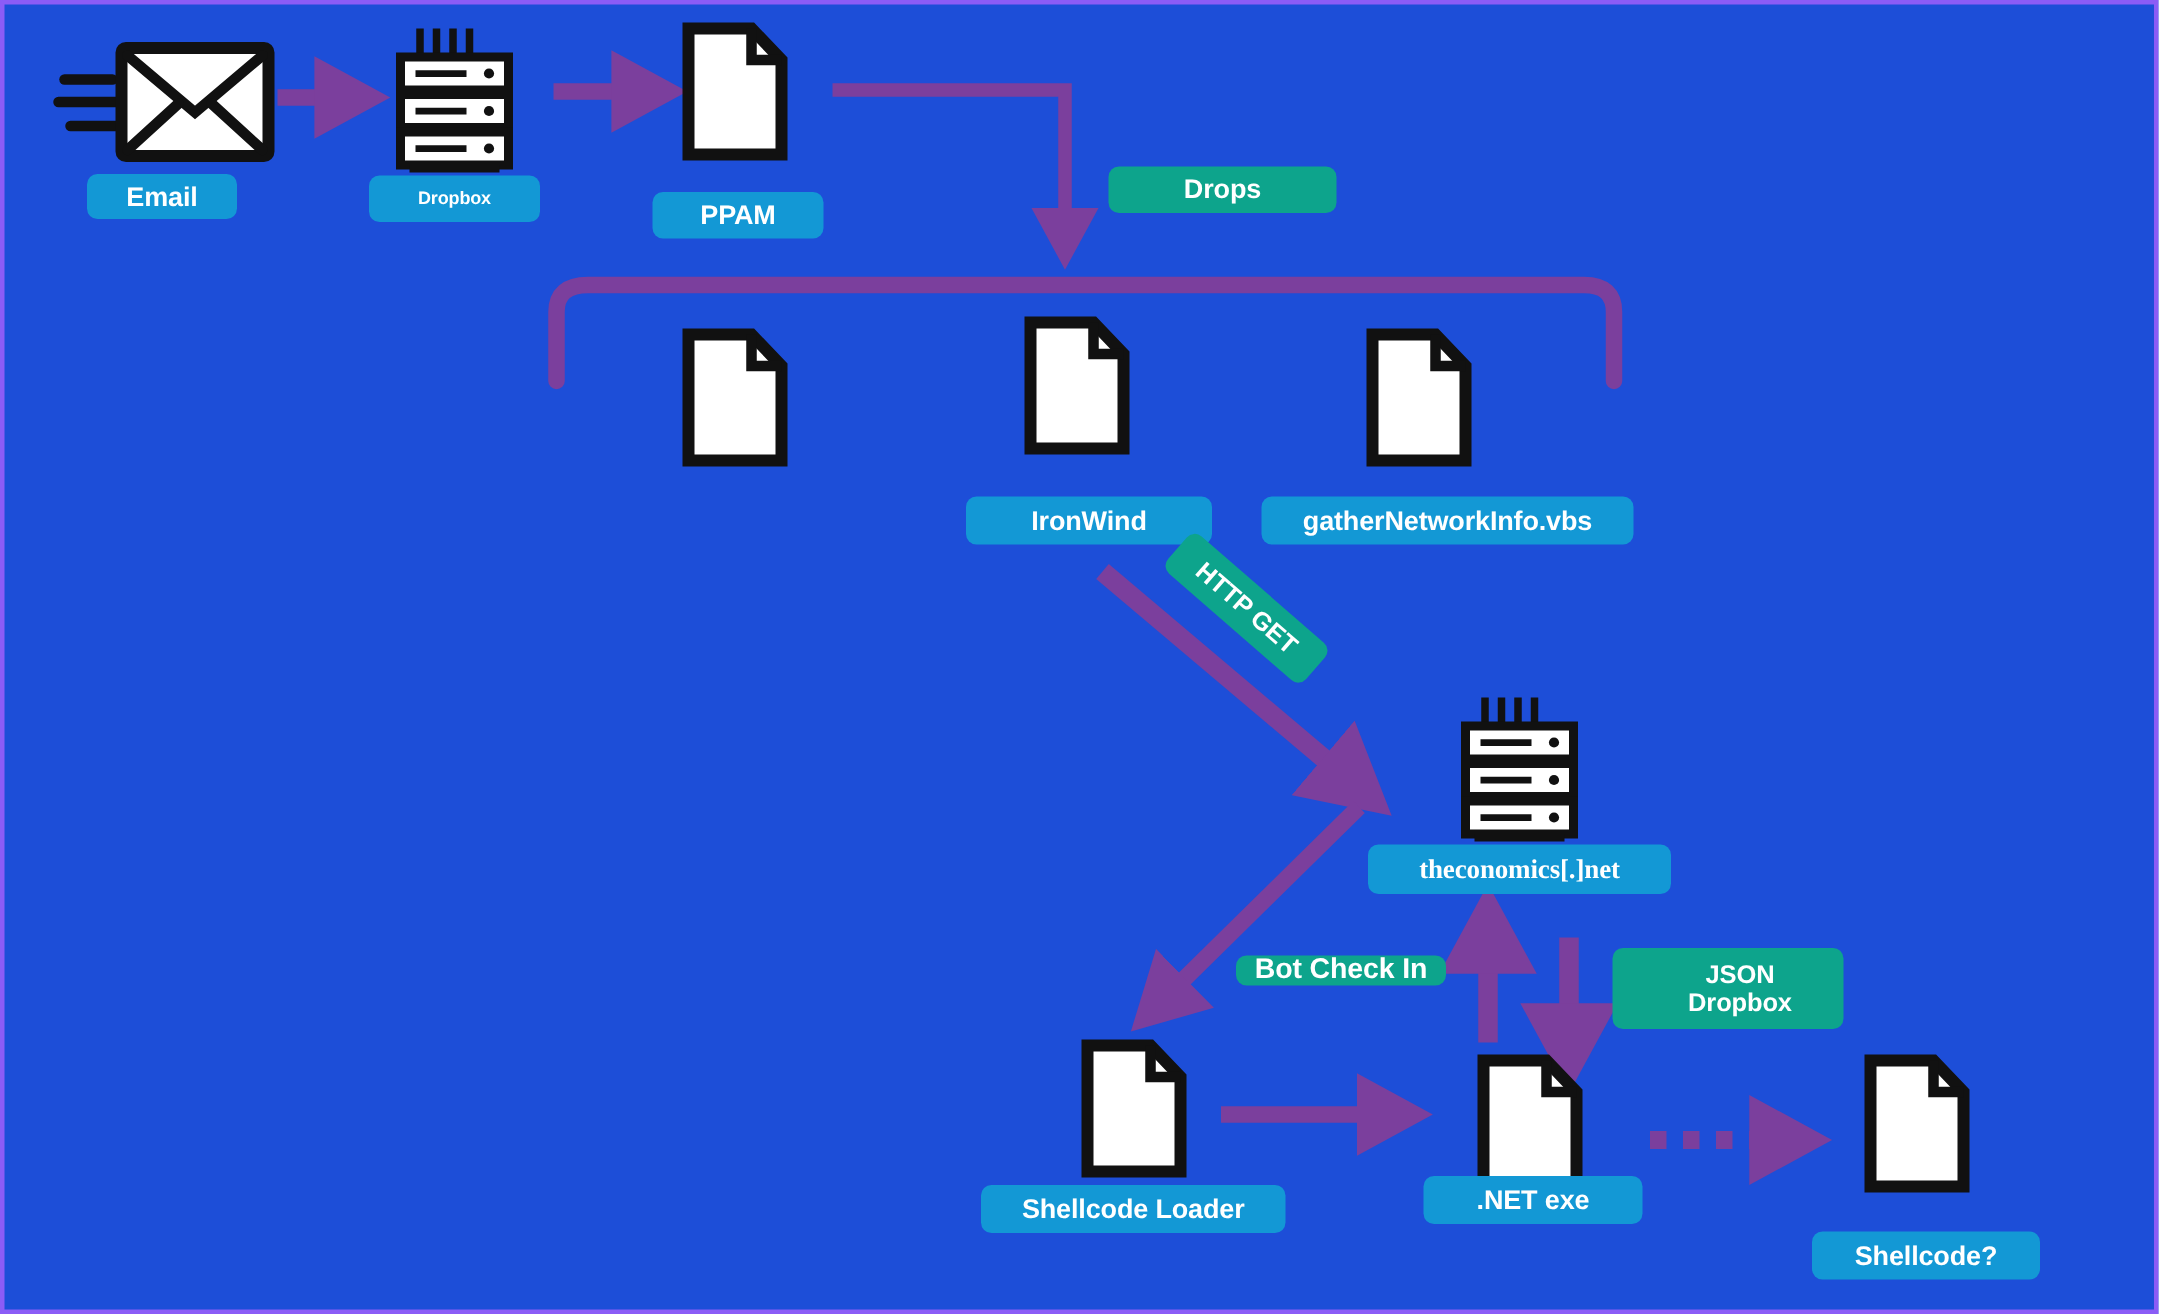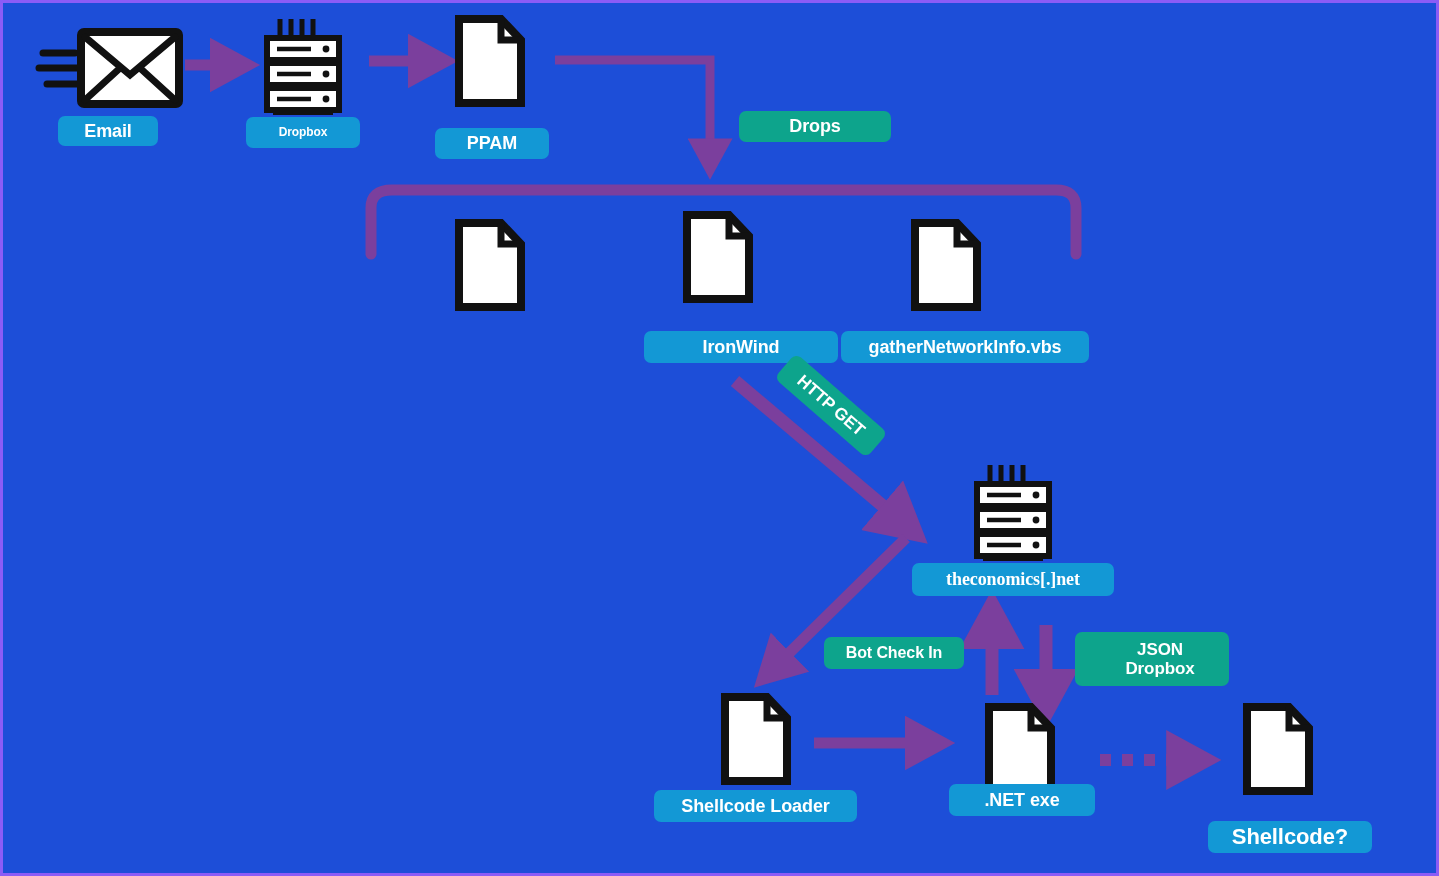--- a/index.html
+++ b/index.html
@@ -203,36 +203,36 @@
 
     <div class="badge blue" style="left:55px;top:113px;width:100px;height:30px;font-size:18px;">Email</div>
 
     <div class="badge blue" style="left:243px;top:114px;width:114px;height:31px;font-size:12px;">Dropbox</div>
 
     <div class="badge blue" style="left:432px;top:109px;width:114px;height:31px;font-size:18px;margin-top:16px;">PPAM</div>
 
     <div class="badge teal" style="left:736px;top:108px;width:152px;height:31px;font-size:18px;">Drops</div>
 
 
-    <div class="badge blue" style="left:641px;top:328px;width:194px;height:32px;font-size:18px;text-align:center;">IronWind</div>
+    <div class="badge blue" style="left:641px;top:328px;width:164px;height:32px;font-size:18px;text-align:center;">IronWind</div>
 
     <div class="badge blue" style="left:838px;top:328px;width:248px;height:32px;font-size:18px;">gatherNetworkInfo.vbs</div>
 
     <div class="badge teal" style="left:767px;top:386px;width:122px;height:33px;font-size:17px;
                 transform:rotate(41deg);transform-origin:center center;">HTTP GET</div>
 
     <div class="badge blue" style="left:909px;top:560px;width:202px;height:33px;font-size:18px;font-family:Liberation Serif, serif;">theconomics[.]net</div>
 
-    <div class="badge teal" style="left:821px;top:634px;width:140px;height:32px;font-size:16px;">Bot Check In</div>
+    <div class="badge teal" style="left:821px;top:634px;width:140px;height:20px;font-size:19px;">Bot Check In</div>
 
     <div class="badge teal multiline" style="left:1072px;top:629px;width:154px;height:54px;font-size:17px;flex-direction:column;">
       <span>JSON</span>
       <span>Dropbox</span>
     </div>
 
     <div class="badge blue" style="left:651px;top:787px;width:203px;height:32px;font-size:18px;">Shellcode Loader</div>
 
     <div class="badge blue" style="left:946px;top:781px;width:146px;height:32px;font-size:18px;">.NET exe</div>
 
-    <div class="badge blue" style="left:1205px;top:818px;width:164px;height:32px;font-size:22px;">Shellcode?</div>
+    <div class="badge blue" style="left:1205px;top:818px;width:152px;height:32px;font-size:18px;">Shellcode?</div>
 
   </div>
 </div>
 
 </body></html>

